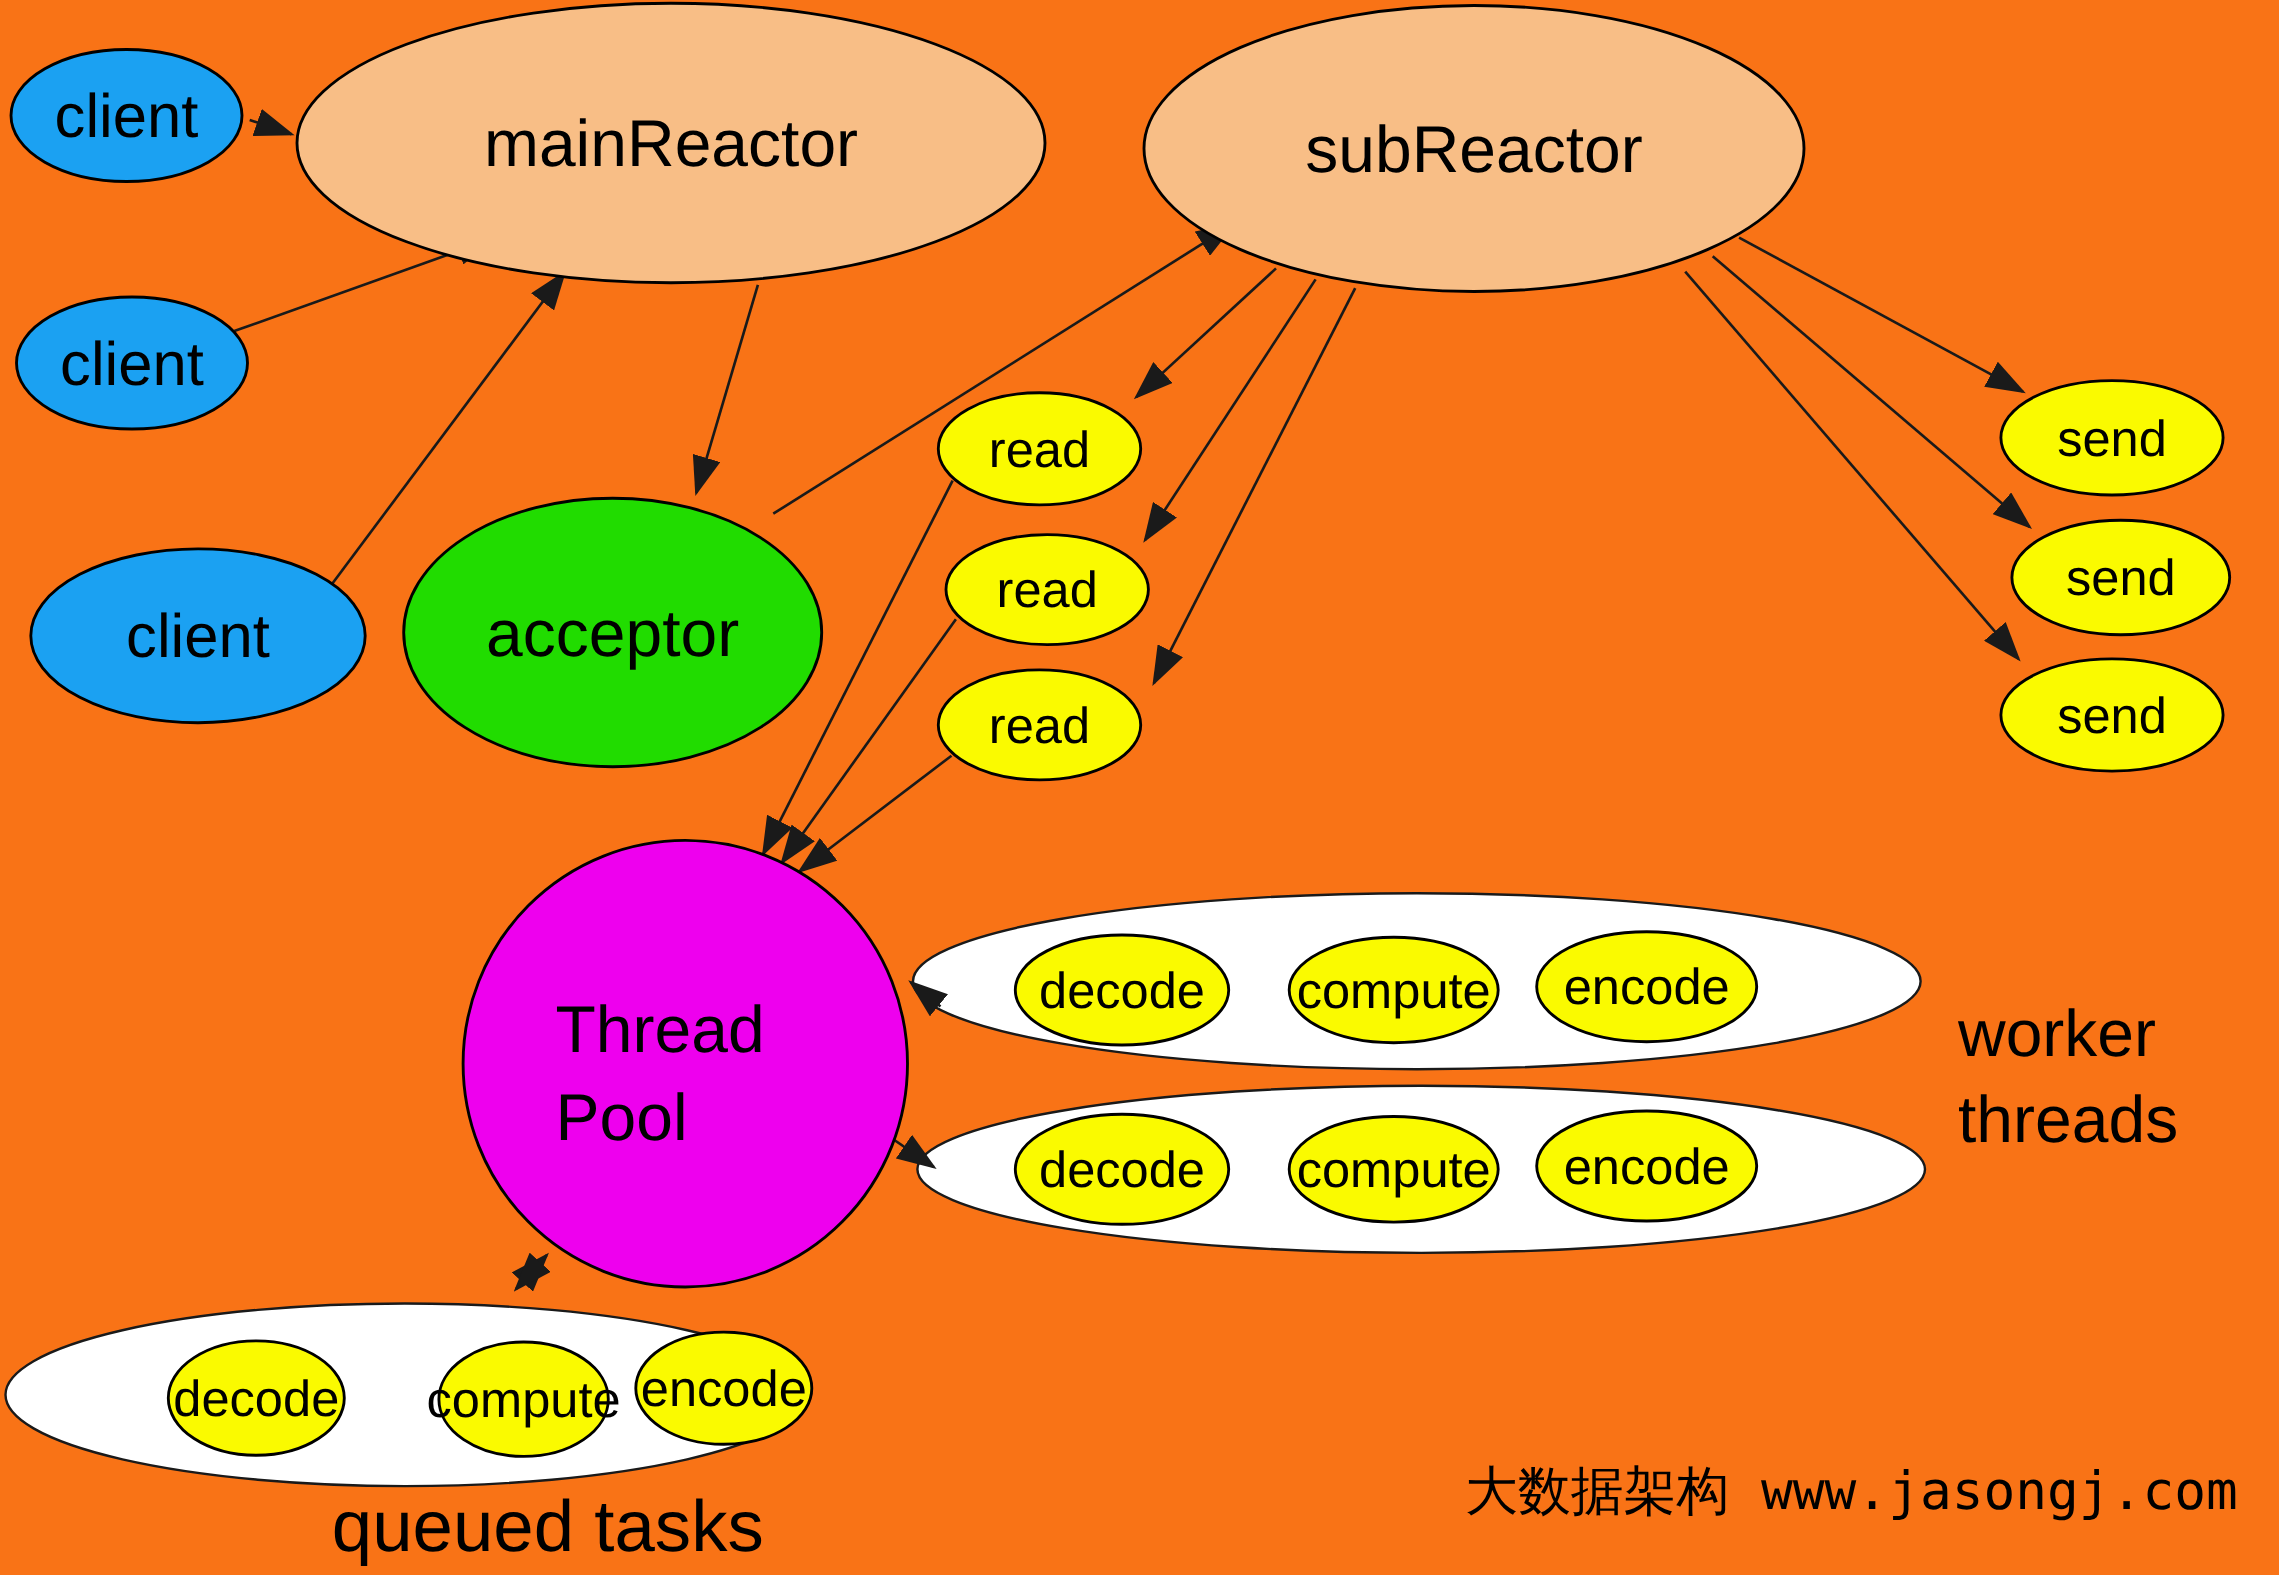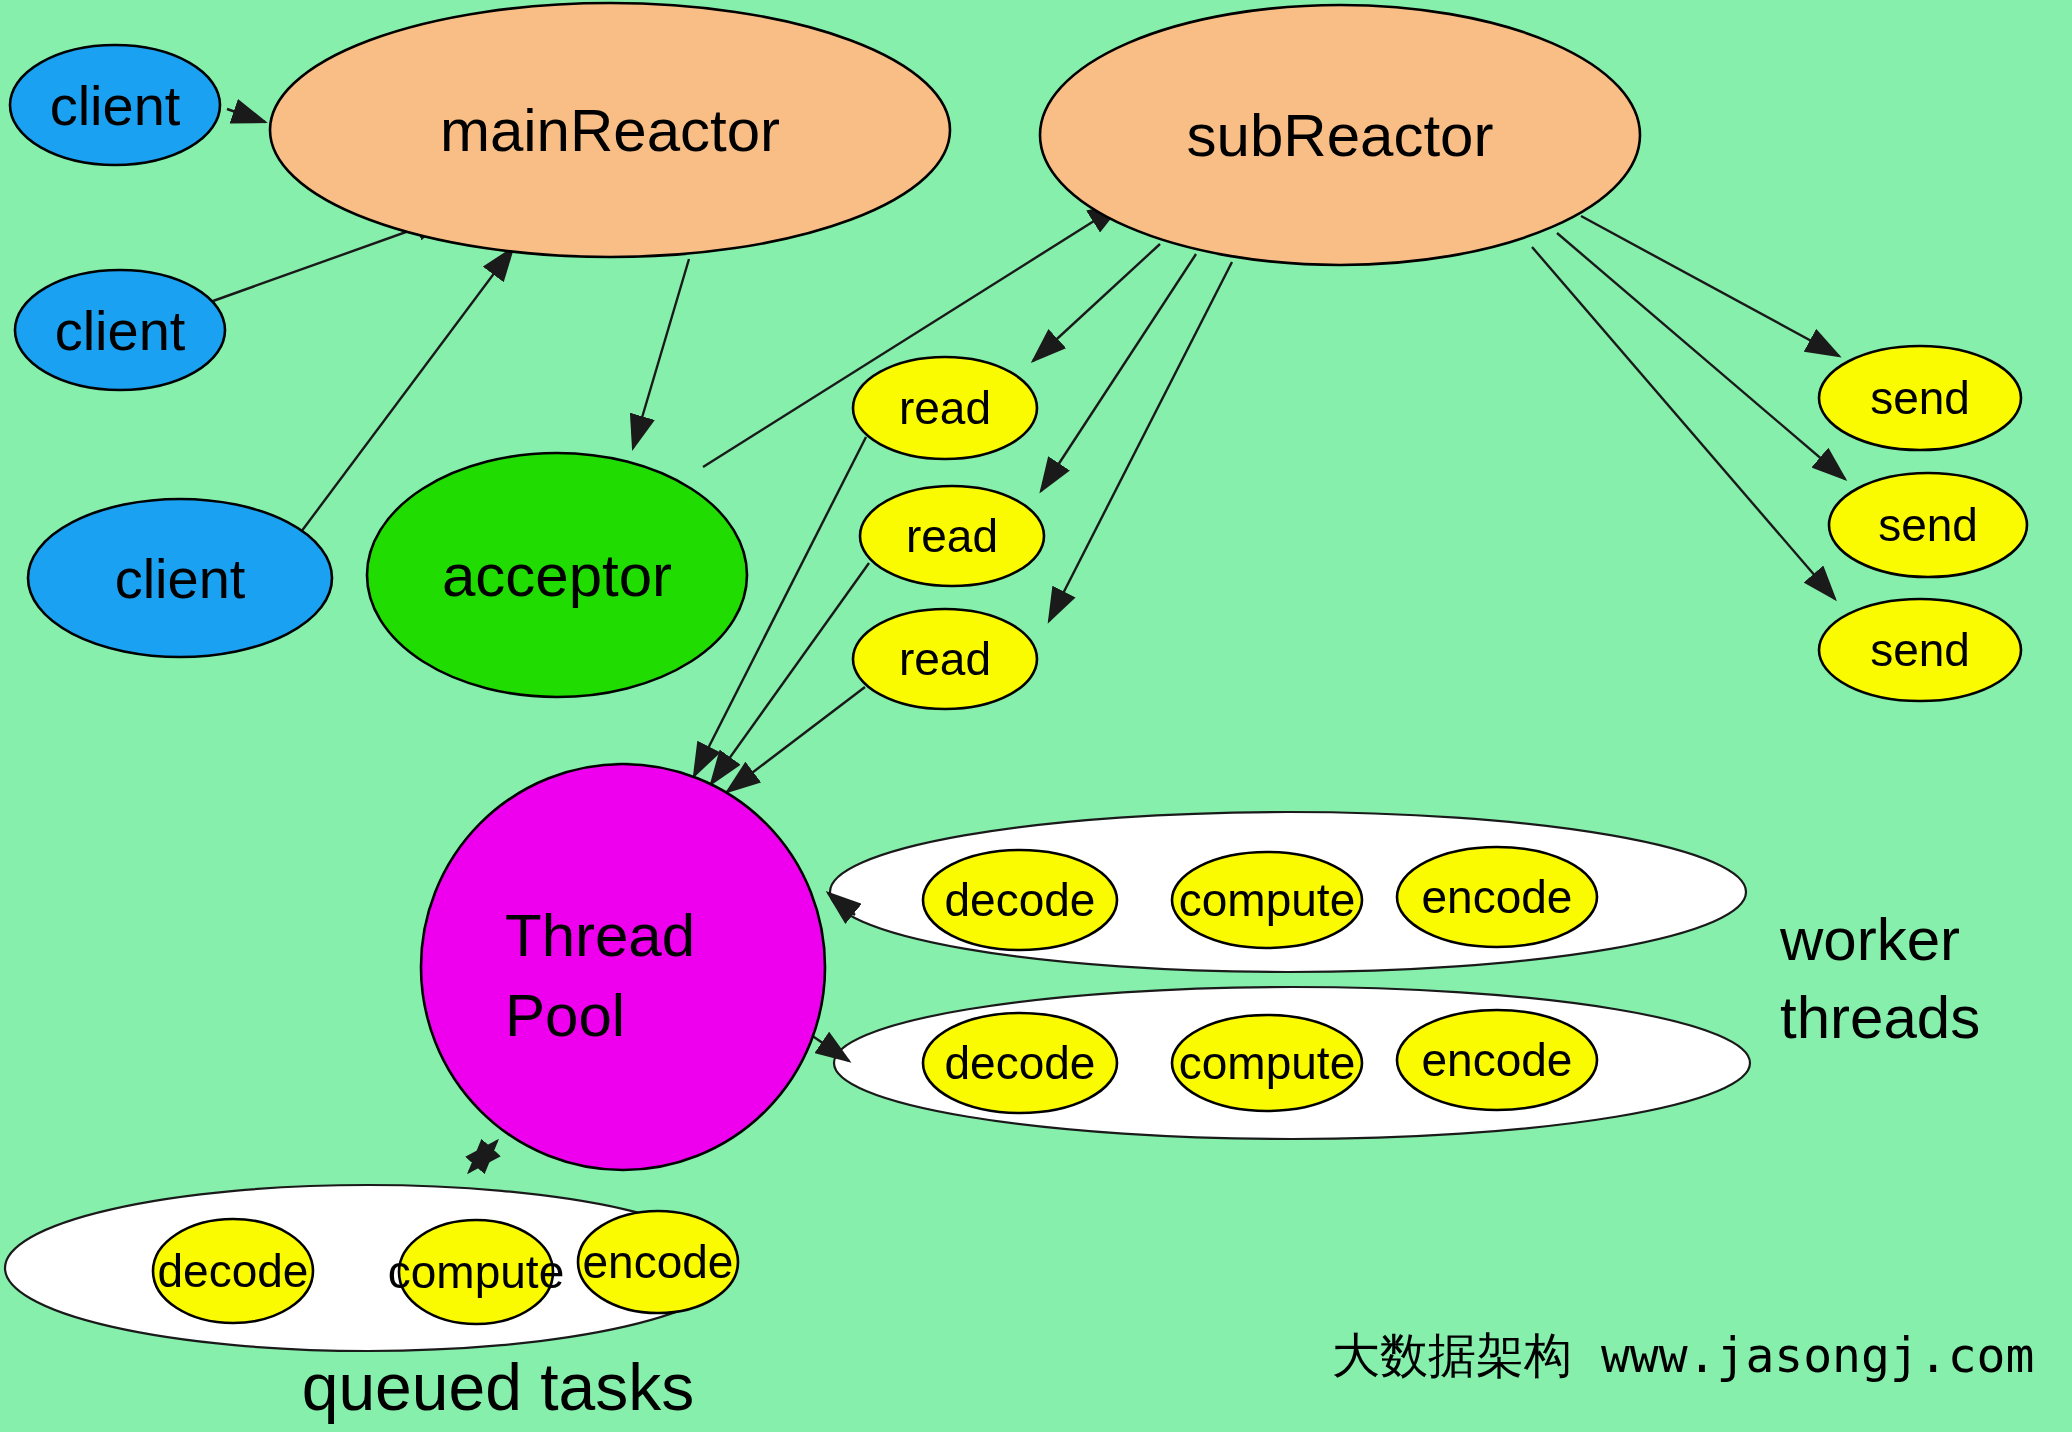--- a/index.html
+++ b/index.html
@@ -1,17 +1,17 @@
 <!DOCTYPE html>
 <html><head>
 <meta charset="utf-8">
 <title>Reactor Pattern Diagram</title>
 <style>
   html,body{margin:0;padding:0;background:#ffffff;}
-  #stage{width:2072px;height:1432px;position:relative;overflow:hidden;background:#86efac;}
+  #stage{width:2072px;height:1432px;position:relative;overflow:hidden;background:#f97316;}
   svg{display:block;}
   svg text{font-family:"Liberation Sans","DejaVu Sans",sans-serif;fill:#000;}
   .node-label{pointer-events:none;}
   .watermark-cn{font-family:"DejaVu Serif","Liberation Serif",serif;}
   .watermark-url{font-family:"DejaVu Sans Mono","Liberation Mono",monospace;}
 </style>
 </head>
 <body>
 
 <div id="stage">

